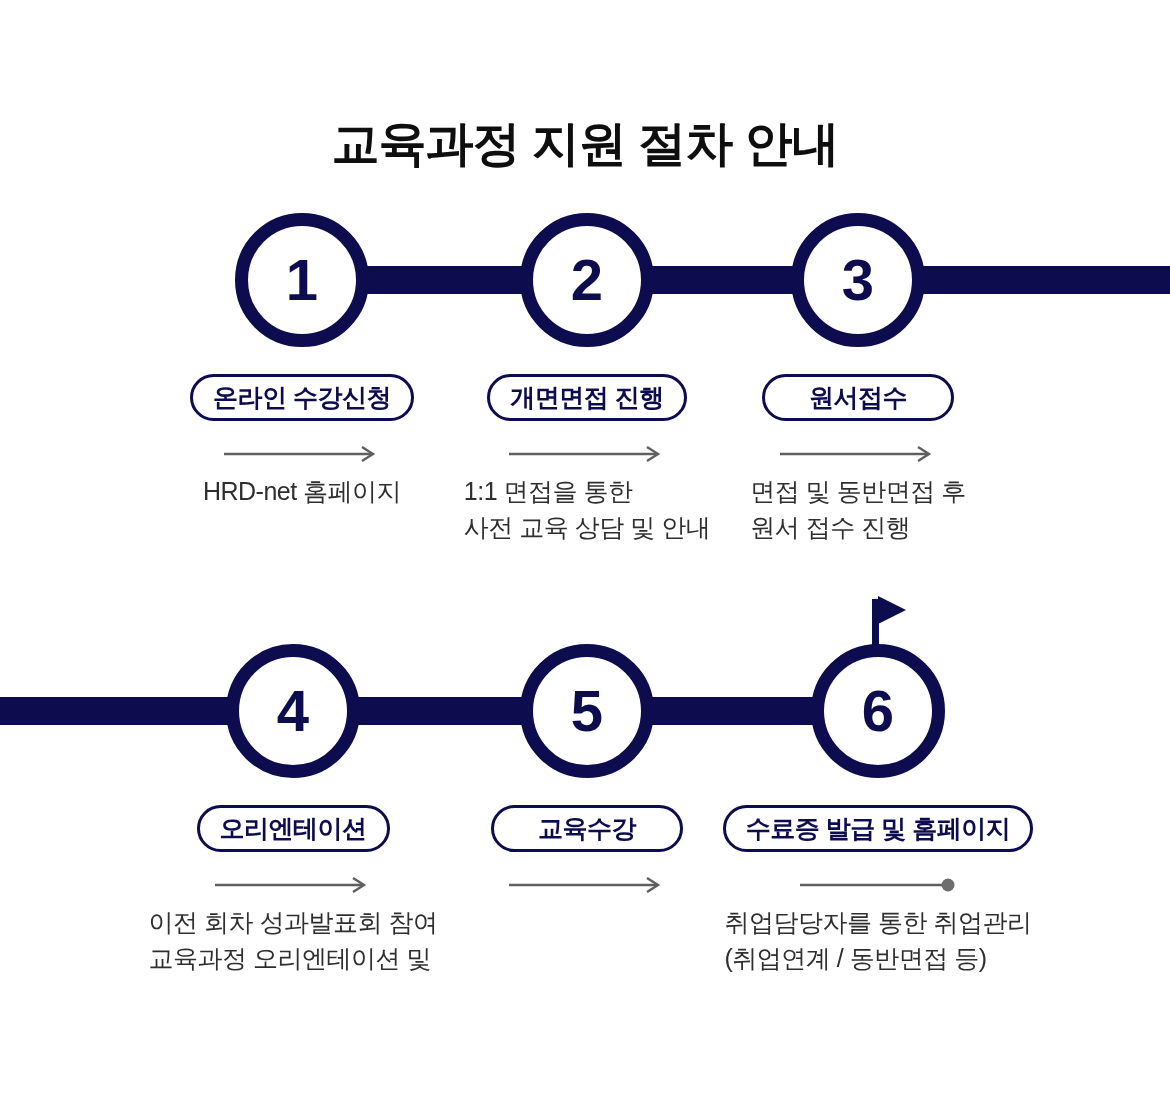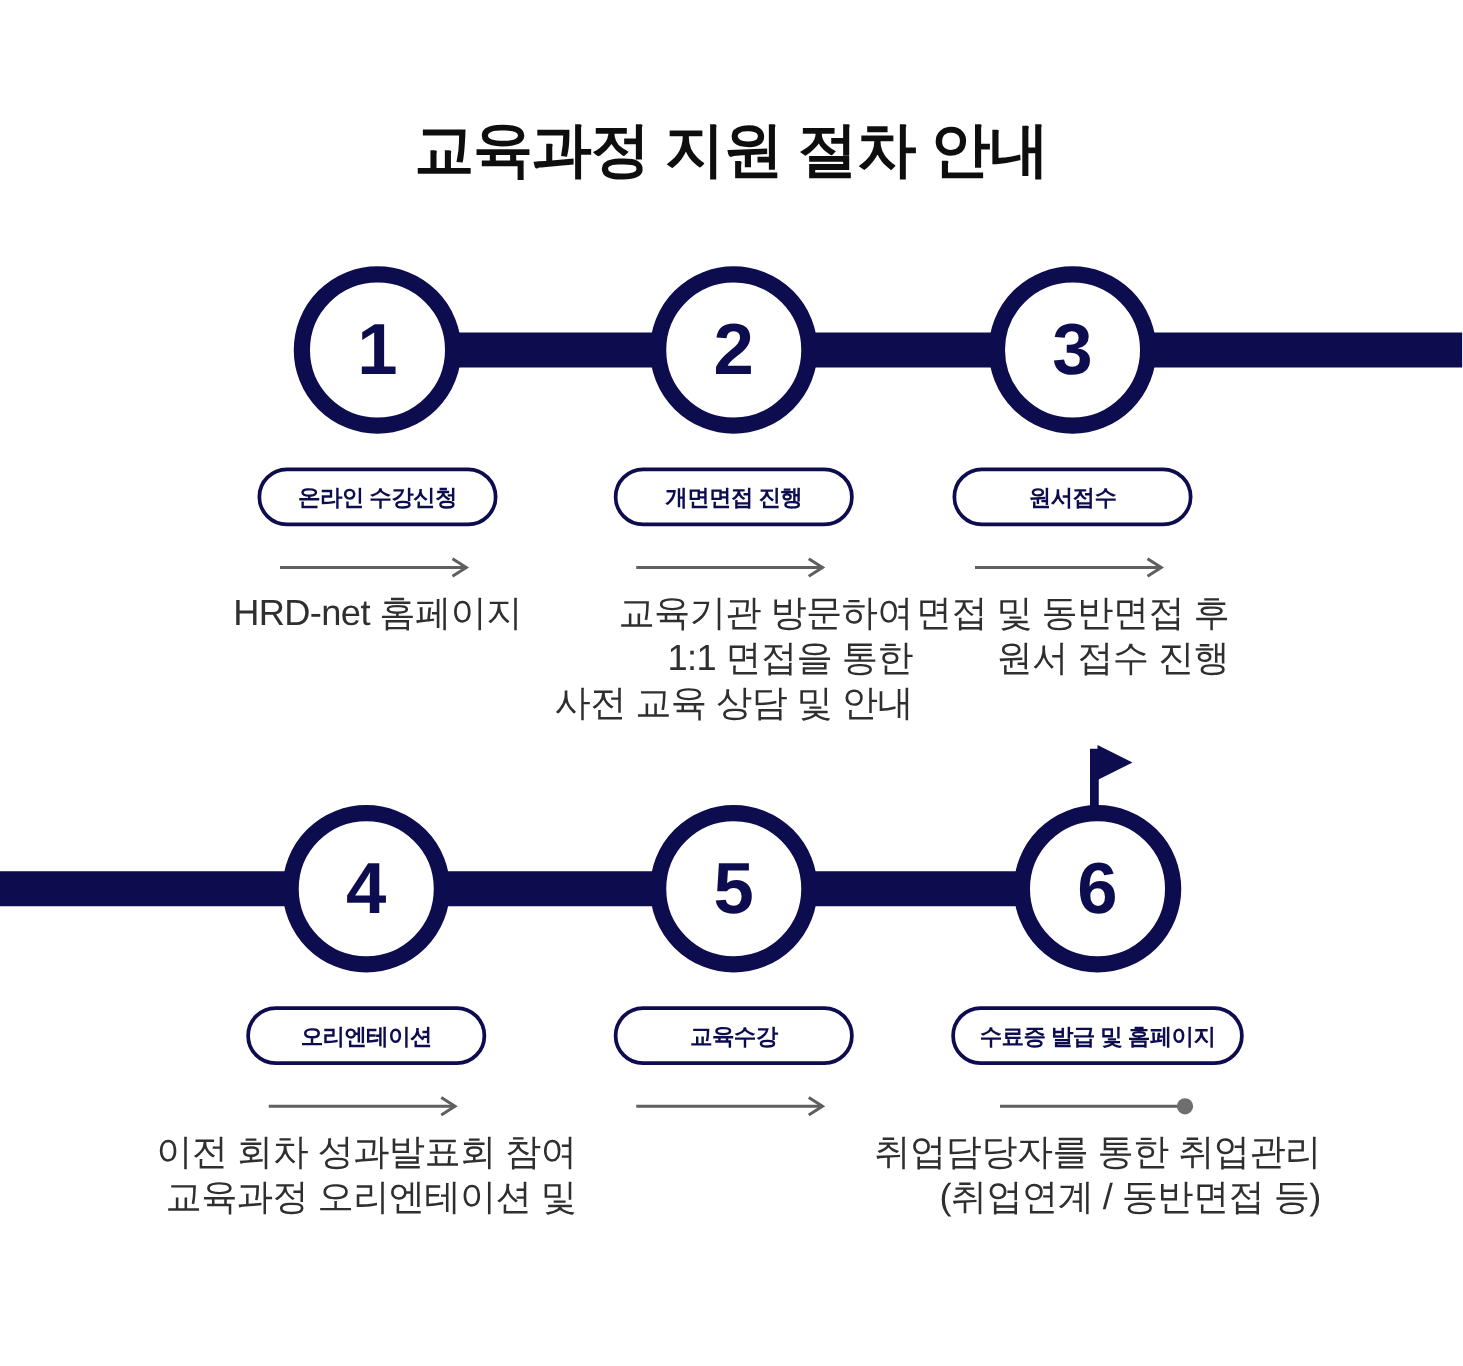--- a/index.html
+++ b/index.html
@@ -11,21 +11,21 @@
     --bg:#ffffff;
   }
   *{margin:0;padding:0;box-sizing:border-box;}
   html,body{background:#fff;}
   body{font-family:"Liberation Sans","DejaVu Sans",sans-serif;}
   .canvas{
     position:relative;width:1170px;height:1093px;background:var(--bg);
     overflow:hidden;margin:0 auto;
   }
   .title{
-    position:absolute;top:88px;left:0;width:1170px;text-align:center;
+    position:absolute;top:112px;left:0;width:1170px;text-align:center;
     font-size:48px;font-weight:800;color:var(--title);letter-spacing:-1px;
   }
   
   .tline{position:absolute;height:28px;background:var(--navy);z-index:1;}
   .tline-r1{left:300px;top:266px;width:870px;}
   .tline-r2{left:0px;top:697px;width:878px;}
   
   .col{position:absolute;width:360px;display:flex;flex-direction:column;align-items:center;z-index:2;}
   .col-1{left:122px;top:213px;}
   .col-2{left:407px;top:213px;}
@@ -36,28 +36,28 @@
   .circle{
     width:134px;height:134px;border-radius:50%;
     border:13px solid var(--navy);background:#fff;
     display:flex;align-items:center;justify-content:center;flex:0 0 auto;
   }
   .num{font-size:58px;font-weight:bold;color:var(--navy);line-height:1;}
   .pill{
     margin-top:27px;min-width:192px;height:47px;padding:0 20px;
     border:3.5px solid var(--navy);border-radius:26px;background:#fff;
     display:flex;align-items:center;justify-content:center;
-    font-size:18px;font-weight:bold;color:var(--navy);
+    font-size:25px;font-weight:bold;color:var(--navy);
     letter-spacing:-0.5px;white-space:nowrap;
   }
   .arrow{margin-top:24px;height:18px;}
   .arrow svg .st{stroke:var(--arrow);stroke-width:2.4;fill:none;}
   .arrow svg .dt{fill:var(--dot);}
   .desc{
-    margin-top:10px;text-align:right;font-size:29px;line-height:36px;
+    margin-top:10px;text-align:left;font-size:25px;line-height:36px;
     color:var(--desc);letter-spacing:-0.5px;white-space:nowrap;
   }
   .flag{position:absolute;left:872px;top:596px;z-index:1;}
   .flag svg path,.flag svg rect{fill:var(--navy);}
 </style>
 </head>
 <body>
 
 <div class="canvas">
 
@@ -98,21 +98,20 @@
     <div class="pill">
       <span>개면면접 진행</span>
     </div>
     <div class="arrow">
       <svg width="158" height="18" viewBox="0 0 158 18">
           <line class="st" x1="1" y1="9" x2="149" y2="9"></line>
           <path class="st" d="M139 2 L150 9 L139 16"></path>
         </svg>
     </div>
     <div class="desc">
-      <div>교육기관 방문하여</div>
       <div>1:1 면접을 통한</div>
       <div>사전 교육 상담 및 안내</div>
     </div>
   </div>
 
   <div class="col col-3">
     <div class="circle">
       <span class="num">3</span>
     </div>
     <div class="pill">

